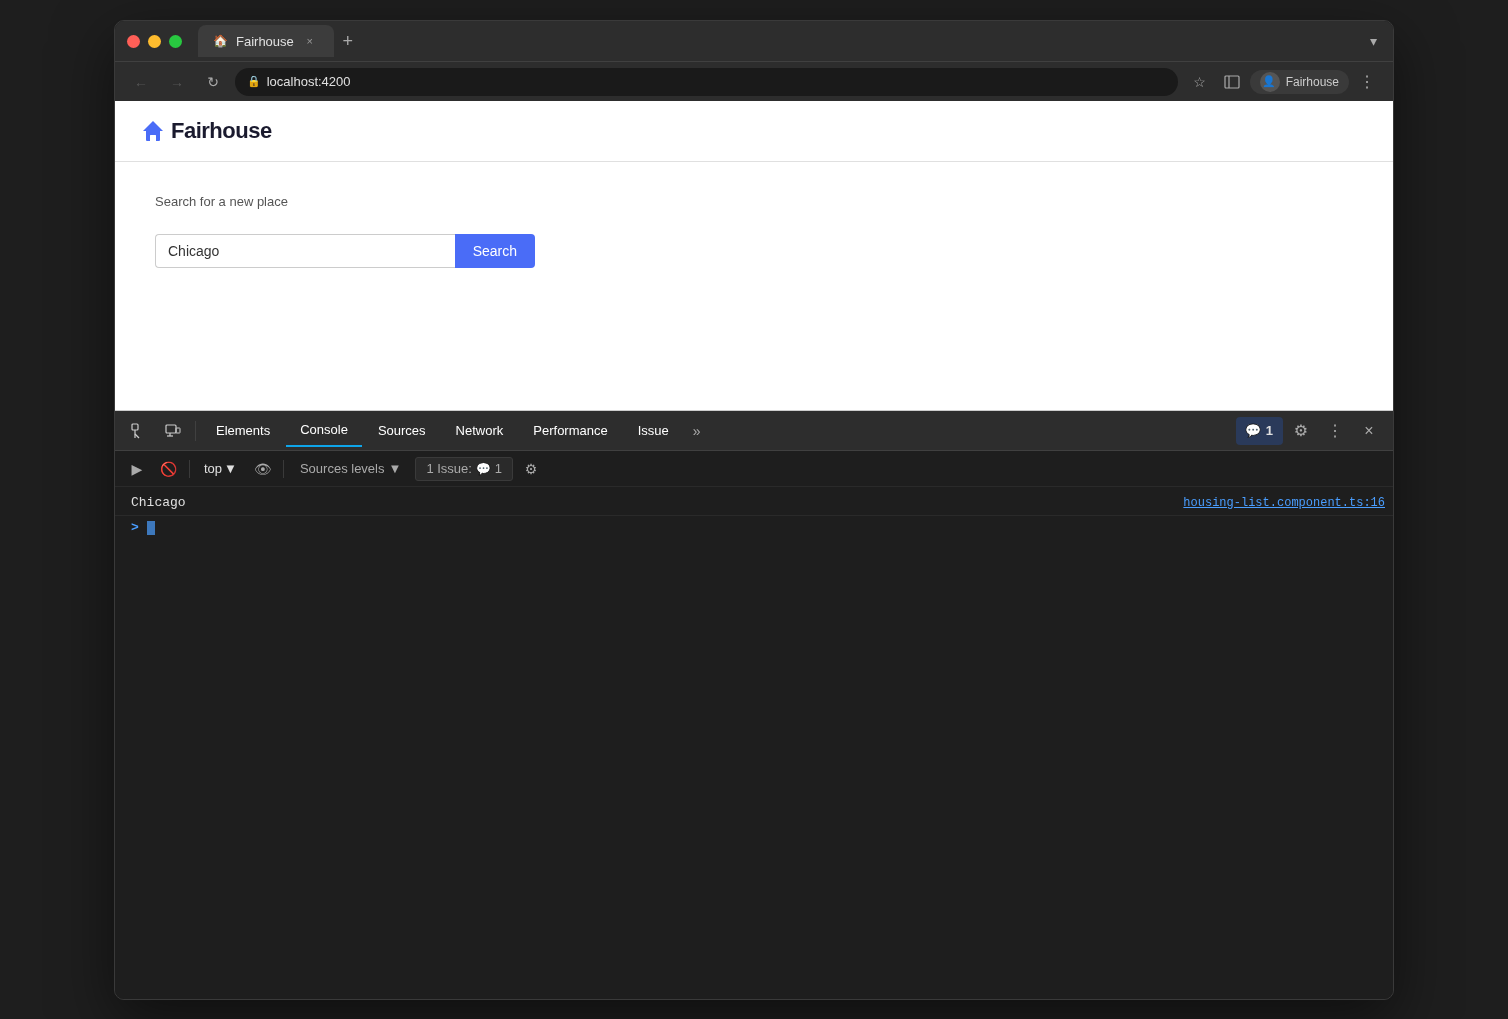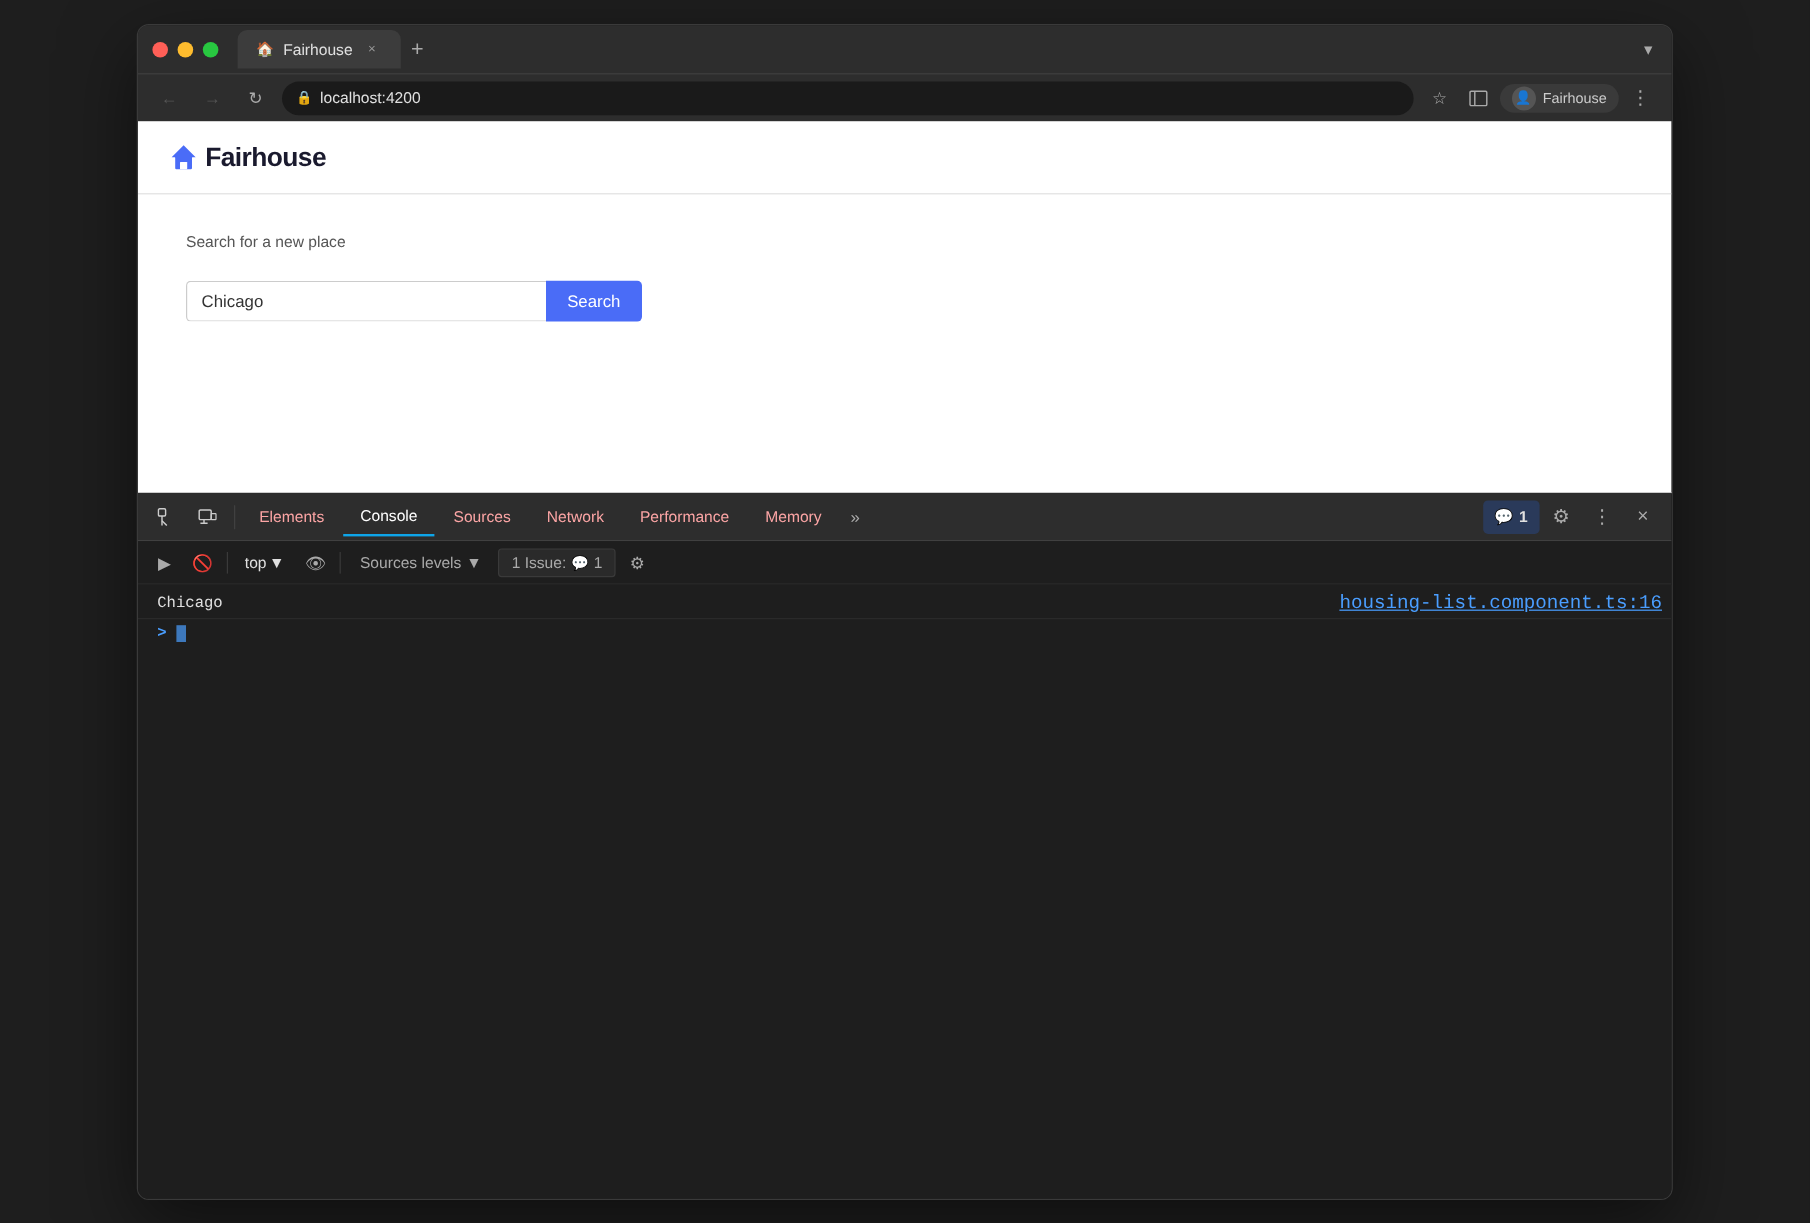--- a/index.html
+++ b/index.html
@@ -273,21 +273,21 @@
     }
     .dt-divider {
       width: 1px;
       height: 20px;
       background: #404040;
       margin: 0 4px;
     }
     .dt-tab {
       padding: 4px 14px;
       font-size: 13px;
-      color: #fca5a5;
+      color: #ffffff;
       cursor: pointer;
       border-radius: 4px;
       height: 32px;
       display: flex;
       align-items: center;
     }
     .dt-tab.active {
       color: #ffffff;
       border-bottom: 2px solid #0ea5e9;
       border-radius: 0;
@@ -441,21 +441,21 @@
     .console-log-text {
       flex: 1;
       color: #e0e0e0;
     }
     .console-source {
       color: #4a9eff;
       text-decoration: underline;
       cursor: pointer;
       margin-left: auto;
       padding-left: 20px;
-      font-size: 16px;
+      font-size: 12px;
     }
     .console-prompt {
       display: flex;
       align-items: center;
       padding: 4px 8px 4px 16px;
       font-family: 'Courier New', monospace;
       font-size: 13px;
     }
     .prompt-arrow {
       color: #4a9eff;
@@ -565,21 +565,21 @@
       <div class="dt-tab">
         <span>Sources</span>
       </div>
       <div class="dt-tab">
         <span>Network</span>
       </div>
       <div class="dt-tab">
         <span>Performance</span>
       </div>
       <div class="dt-tab">
-        <span>Memory</span>
+        <span>Issue</span>
       </div>
       <div class="dt-tab-more">»</div>
       <div class="dt-spacer"></div>
       <div class="dt-badge-btn">
         <span class="dt-badge-icon">💬</span>
         <span class="dt-badge-count">1</span>
       </div>
       <div class="dt-settings-btn">⚙</div>
       <div class="dt-more-btn">⋮</div>
       <div class="dt-close-btn">×</div>

